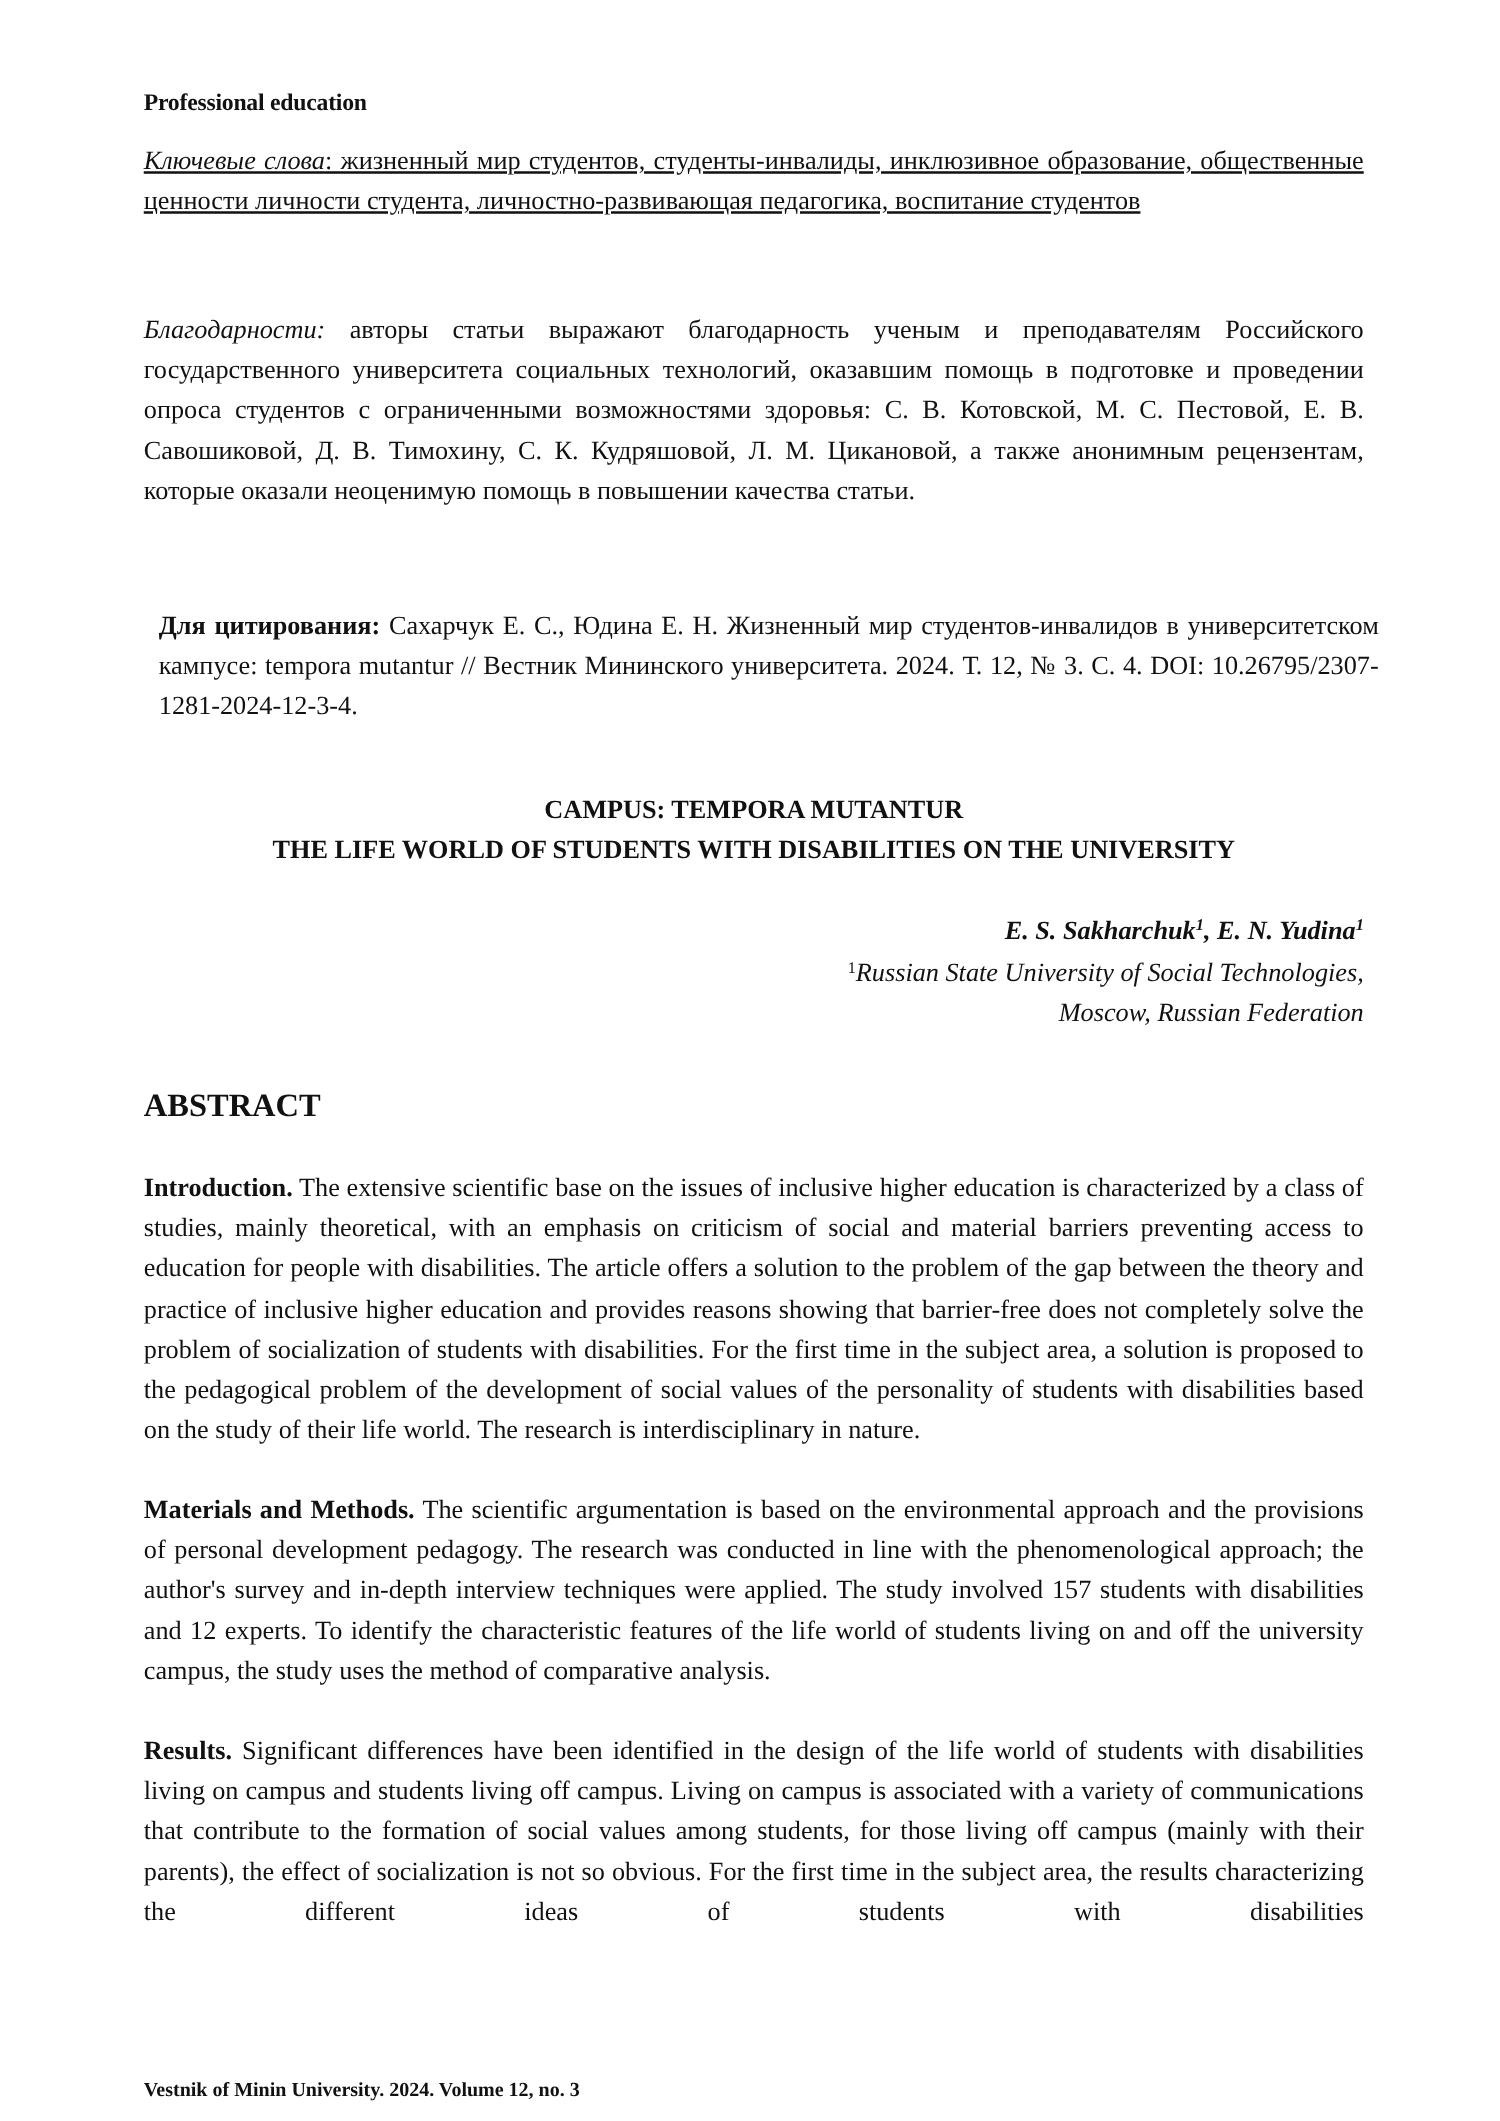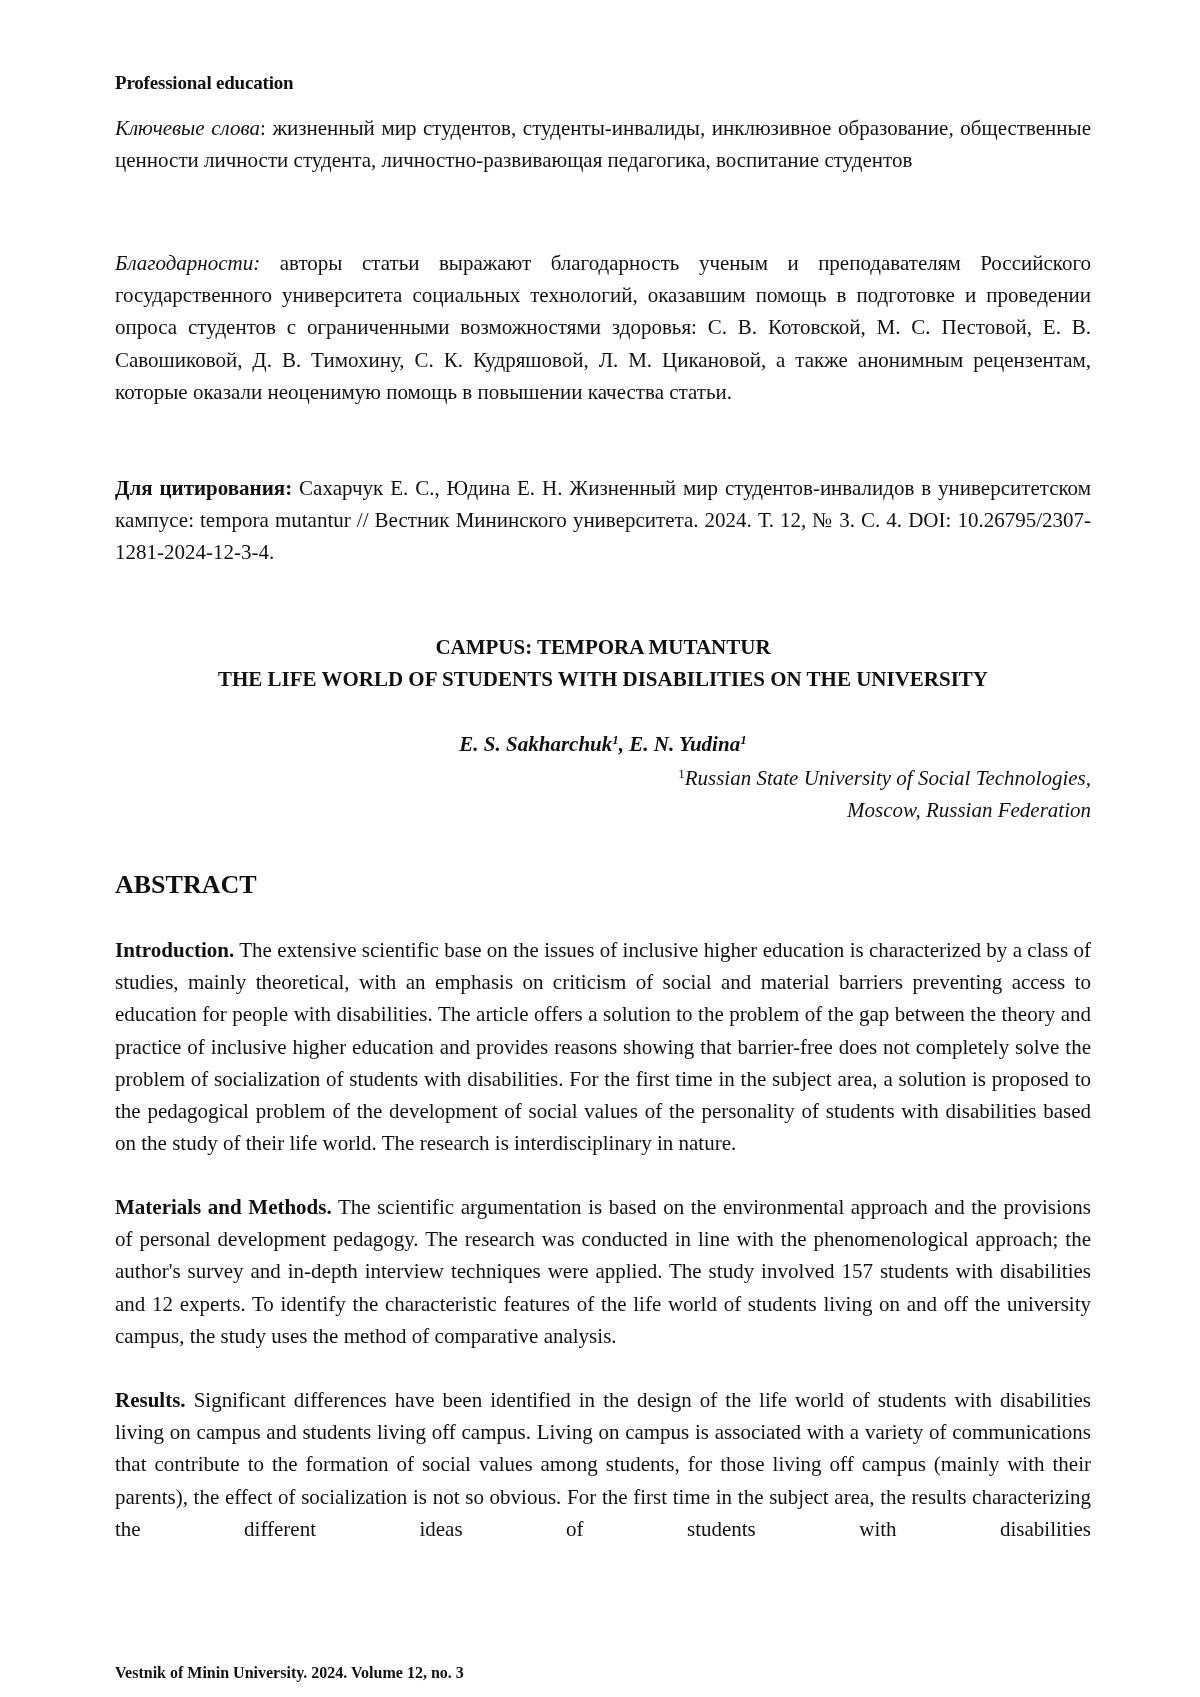--- a/index.html
+++ b/index.html
@@ -28,40 +28,40 @@
       left: 115px;
       width: 976px;
       font-size: 21px;
       line-height: 32.2px;
       text-align: justify;
       text-align-last: left;
       word-spacing: 0px;
     }
     .para .lead-it { font-style: italic; }
     .para .lead-b { font-weight: bold; }
-    .kw { top: 112px; }
+    .kw { top: 112px; text-decoration: underline; }
     .ack { top: 247px; }
     .cite { top: 472px; }
 
     .title {
       position: absolute;
       left: 115px;
       width: 976px;
       top: 631px;
       text-align: center;
       font-weight: bold;
       font-size: 21px;
       line-height: 32px;
     }
     .authors {
       position: absolute;
       left: 115px;
       width: 976px;
       top: 728px;
-      text-align: center;
+      text-align: right;
       font-weight: bold;
       font-style: italic;
       font-size: 21px;
       line-height: 32px;
     }
     .affil {
       position: absolute;
       left: 115px;
       width: 976px;
       top: 762px;
@@ -94,21 +94,21 @@
 <body>
 
 <div>
 
   <div class="running-head">Professional education</div>
 
   <p class="para kw" style="margin:0;"><span class="lead-it">Ключевые слова</span><span>: жизненный мир студентов, студенты-инвалиды, инклюзивное образование, общественные ценности личности студента, личностно-развивающая педагогика, воспитание студентов</span></p>
 
   <p class="para ack" style="margin:0;"><span class="lead-it">Благодарности:</span><span> авторы статьи выражают благодарность ученым и преподавателям Российского государственного университета социальных технологий, оказавшим помощь в подготовке и проведении опроса студентов с ограниченными возможностями здоровья: С. В. Котовской, М. С. Пестовой, Е. В. Савошиковой, Д. В. Тимохину, С. К. Кудряшовой, Л. М. Цикановой, а также анонимным рецензентам, которые оказали неоценимую помощь в повышении качества статьи.</span></p>
 
-  <p class="para cite" style="margin:0;"><span class="lead-b">Для цитирования:</span><span> Сахарчук Е. С., Юдина Е. Н. Жизненный мир студентов-инвалидов в университетском кампусе: tempora mutantur // Вестник Мининского университета. 2024. Т. 12, № 3. С. 4. DOI: 10.26795/2307-1281-2024-12-3-4.</span></p>
+  <p class="para cite" style="margin:12px;"><span class="lead-b">Для цитирования:</span><span> Сахарчук Е. С., Юдина Е. Н. Жизненный мир студентов-инвалидов в университетском кампусе: tempora mutantur // Вестник Мининского университета. 2024. Т. 12, № 3. С. 4. DOI: 10.26795/2307-1281-2024-12-3-4.</span></p>
 
   <div class="title">
     <div>CAMPUS: TEMPORA MUTANTUR</div>
     <div>THE LIFE WORLD OF STUDENTS WITH DISABILITIES ON THE UNIVERSITY</div>
   </div>
 
   <div class="authors"><span>E. S. Sakharchuk</span><sup>1</sup><span>, </span><span>E. N. Yudina</span><sup>1</sup></div>
 
   <div class="affil">
     <div><sup style="font-style:normal;">1</sup><span>Russian State University of Social Technologies,</span></div>

